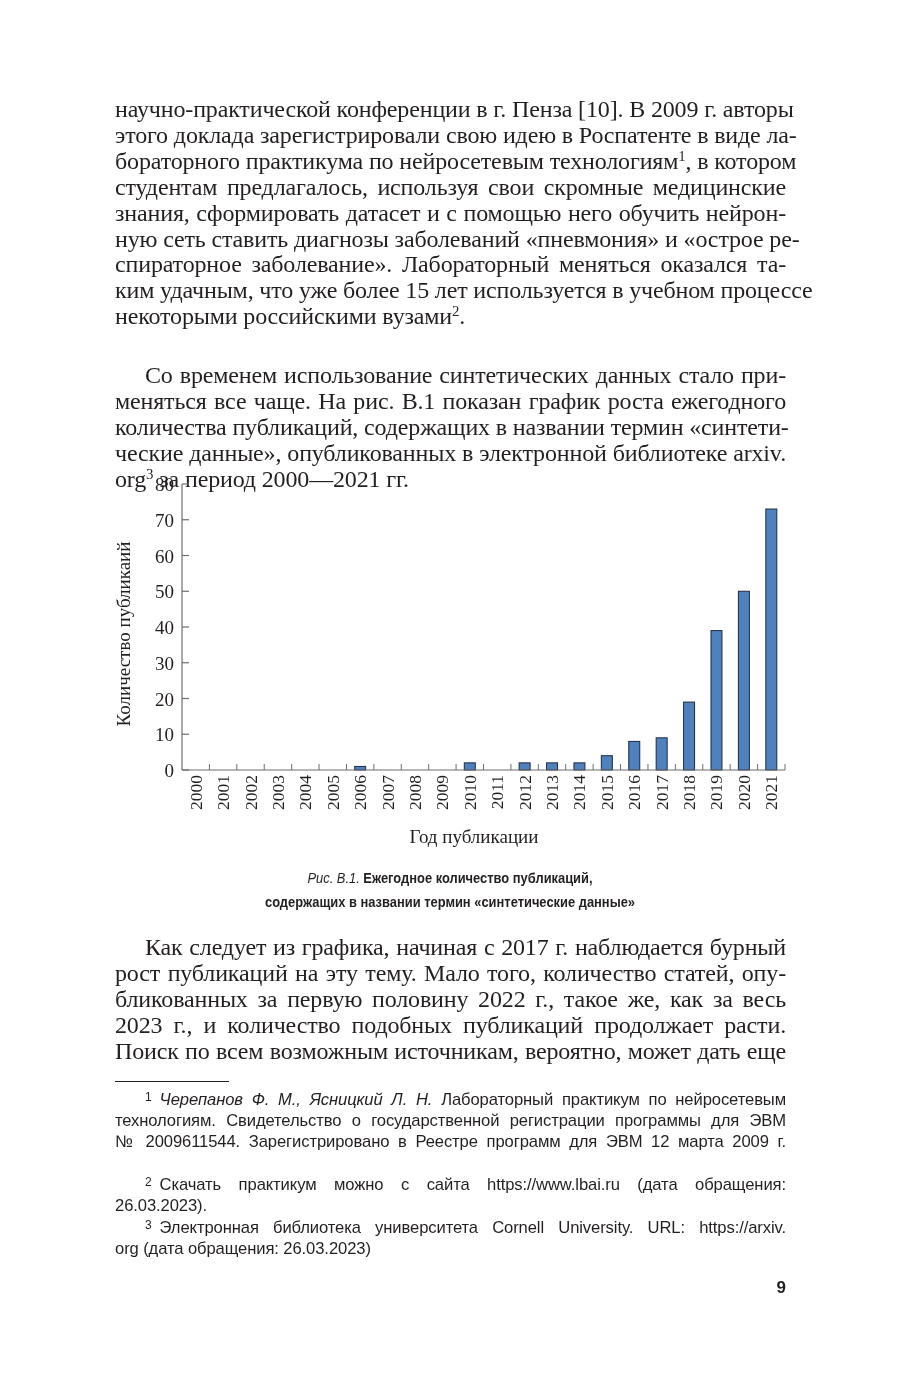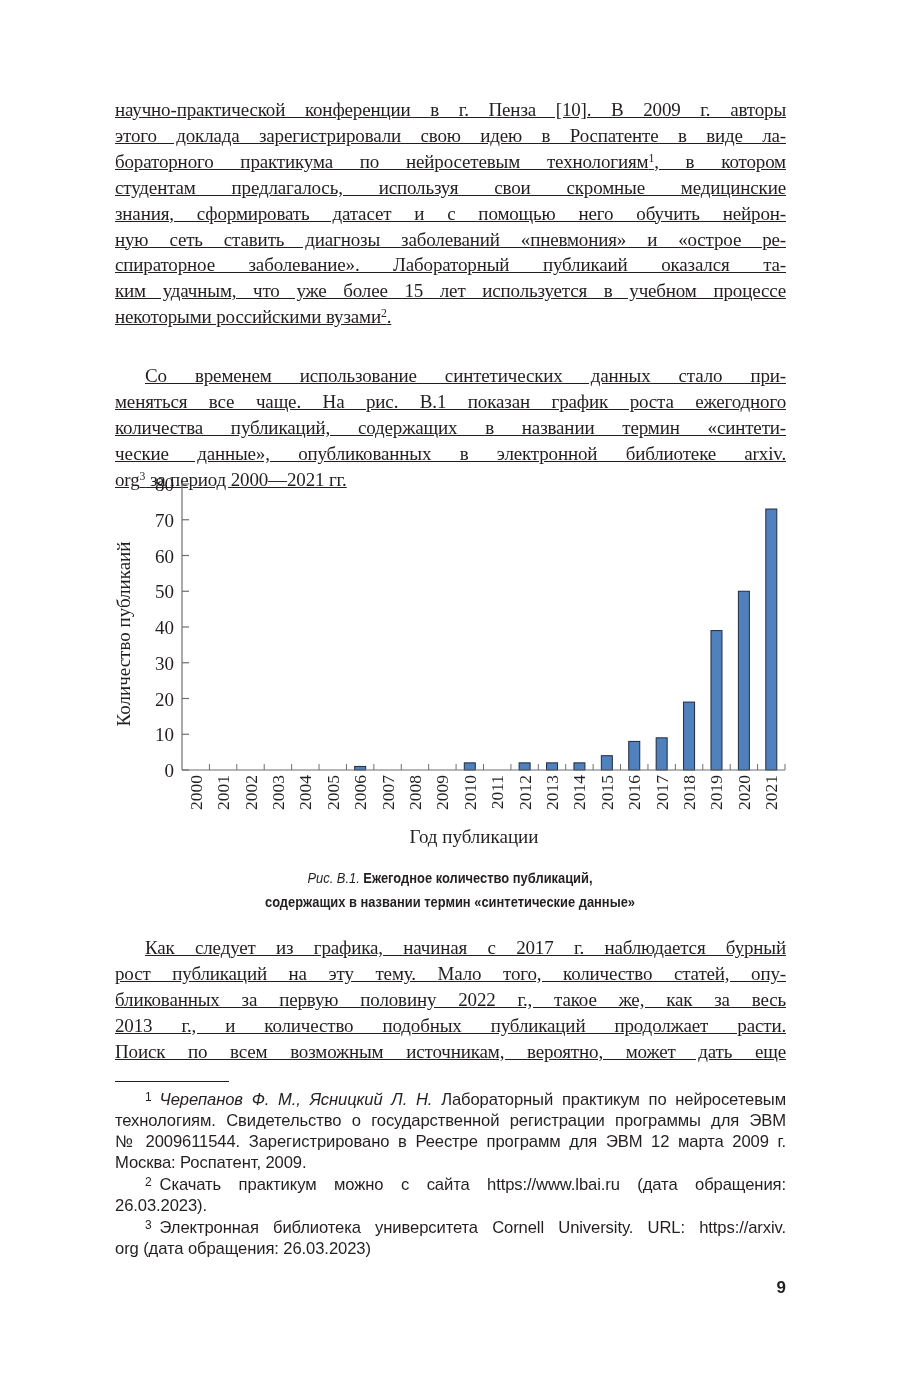--- a/index.html
+++ b/index.html
@@ -1,22 +1,21 @@
 <!DOCTYPE html>
 <html><head>
 <meta charset="utf-8">
 <style>
   html, body { margin:0; padding:0; background:#ffffff; }
   body { width:900px; height:1382px; position:relative; overflow:hidden; color:#231f20; }
   .para {
     position:absolute; left:115px; width:671px;
     font-family: "Liberation Serif", "DejaVu Serif", serif;
-    font-size:19px; line-height:25.9px; text-align:justify;
+    font-size:24px; line-height:25.9px; text-align:justify;
     letter-spacing:-0.15px;
-    text-decoration:underline;
   }
   .para .line { display:block; text-align:justify; text-align-last:justify; white-space:nowrap; }
   .para .line.last { text-align-last:left; }
   .para .indent { padding-left:30px; }
   sup { font-size:0.62em; line-height:0; vertical-align:0.55em; }
   #chart { position:absolute; left:100px; top:470px; width:700px; height:380px; }
   .caption {
     position:absolute; left:150px; width:600px; top:866px; text-align:center;
     font-family: "Liberation Sans", "DejaVu Sans", sans-serif; font-size:15px; line-height:24px;
     transform:scaleX(0.86); transform-origin:center;
@@ -41,21 +40,21 @@
 </head>
 <body>
 
 <div class="para" style="top:97px;">
   <span class="line">научно-практической конференции в г. Пенза [10]. В 2009 г. авторы</span>
   <span class="line">этого доклада зарегистрировали свою идею в Роспатенте в виде ла-</span>
   <span class="line"><span>бораторного практикума по нейросетевым технологиям</span><sup>1</sup><span>, в котором</span></span>
   <span class="line">студентам предлагалось, используя свои скромные медицинские</span>
   <span class="line">знания, сформировать датасет и с помощью него обучить нейрон-</span>
   <span class="line">ную сеть ставить диагнозы заболеваний «пневмония» и «острое ре-</span>
-  <span class="line">спираторное заболевание». Лабораторный публикаий оказался та-</span>
+  <span class="line">спираторное заболевание». Лабораторный меняться оказался та-</span>
   <span class="line">ким удачным, что уже более 15 лет используется в учебном процессе</span>
   <span class="line last"><span>некоторыми российскими вузами</span><sup>2</sup><span>.</span></span>
 </div>
 
 <div class="para" style="top:331px;margin-top:32px;">
   <span class="line indent">Со временем использование синтетических данных стало при-</span>
   <span class="line">меняться все чаще. На рис. В.1 показан график роста ежегодного</span>
   <span class="line">количества публикаций, содержащих в названии термин «синтети-</span>
   <span class="line">ческие данные», опубликованных в электронной библиотеке arxiv.</span>
   <span class="line last"><span>org</span><sup>3</sup><span> за период 2000—2021 гг.</span></span>
@@ -150,31 +149,30 @@
 
 <div class="caption">
   <div><span class="it">Рис. В.1.</span> <span class="b">Ежегодное количество публикаций,</span></div>
   <div class="b">содержащих в названии термин «синтетические данные»</div>
 </div>
 
 <div class="para" style="top:935px;">
   <span class="line indent">Как следует из графика, начиная с 2017 г. наблюдается бурный</span>
   <span class="line">рост публикаций на эту тему. Мало того, количество статей, опу-</span>
   <span class="line">бликованных за первую половину 2022 г., такое же, как за весь</span>
-  <span class="line">2013 г., и количество подобных публикаций продолжает расти.</span>
+  <span class="line">2023 г., и количество подобных публикаций продолжает расти.</span>
   <span class="line">Поиск по всем возможным источникам, вероятно, может дать еще</span>
 </div>
 
 <div class="fn-rule"></div>
 
 <div class="fn" style="top:1087px;">
   <span class="line"><span class="num">1</span><i>Черепанов Ф. М., Ясницкий Л. Н.</i><span> Лабораторный практикум по нейросетевым</span></span>
   <span class="line">технологиям. Свидетельство о государственной регистрации программы для ЭВМ</span>
   <span class="line">№ 2009611544. Зарегистрировано в Реестре программ для ЭВМ 12 марта 2009 г.</span>
-  <span class="line last">Москва: Роспатент, 2009.</span>
 </div>
 
 <div class="fn" style="top:1172px;">
   <span class="line"><span class="num">2</span><span>Скачать практикум можно с сайта https://www.lbai.ru (дата обращения:</span></span>
   <span class="line last">26.03.2023).</span>
 </div>
 
 <div class="fn" style="top:1215px;">
   <span class="line"><span class="num">3</span><span>Электронная библиотека университета Cornell University. URL: https://arxiv.</span></span>
   <span class="line last">org (дата обращения: 26.03.2023)</span>

